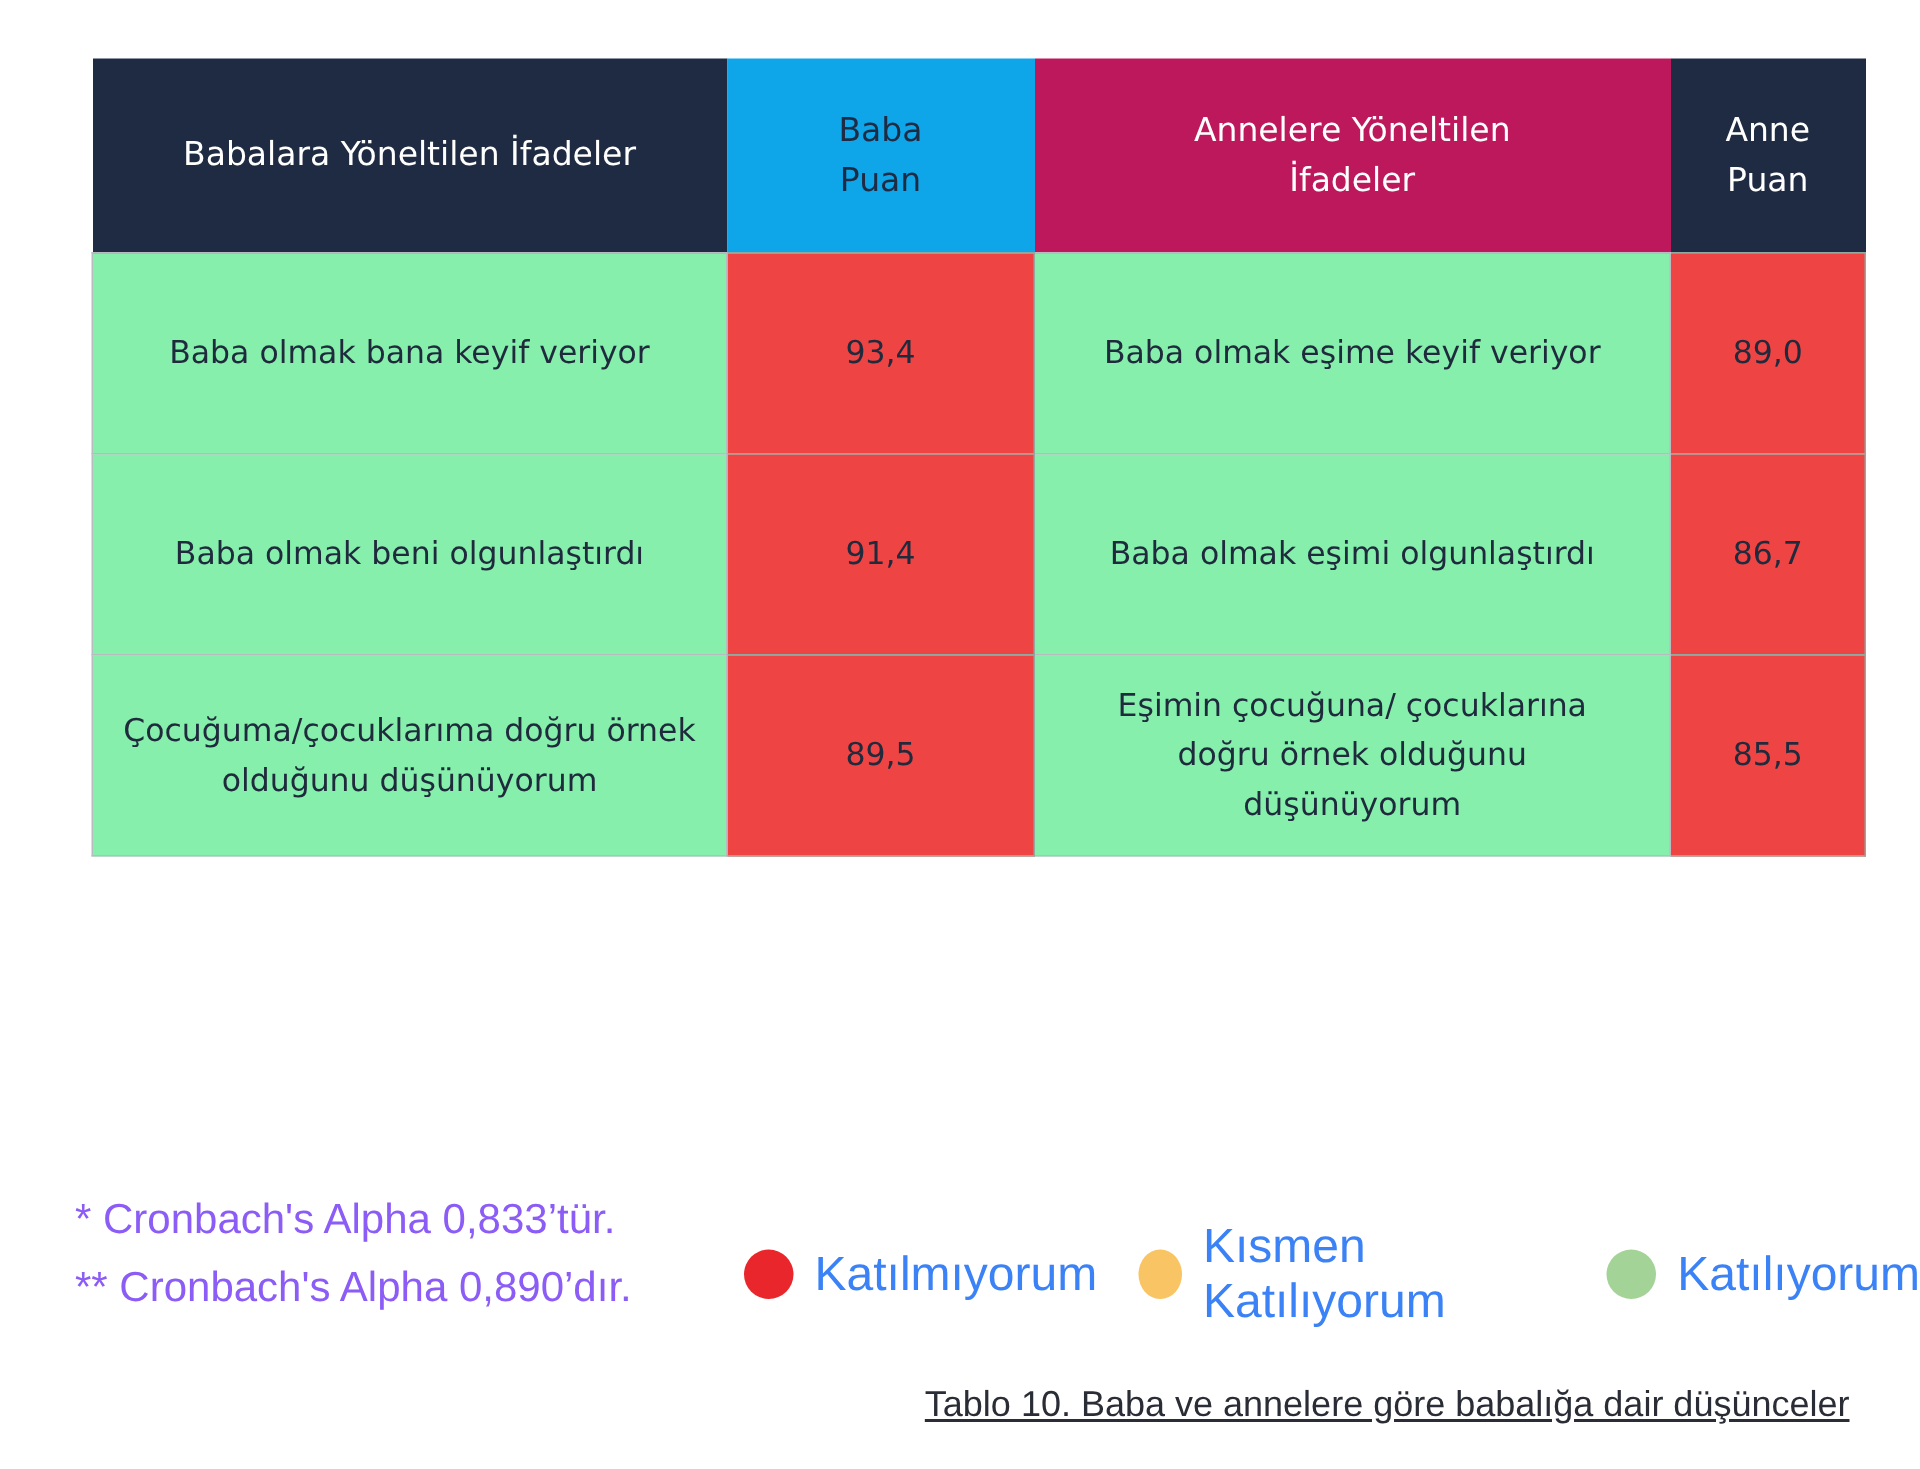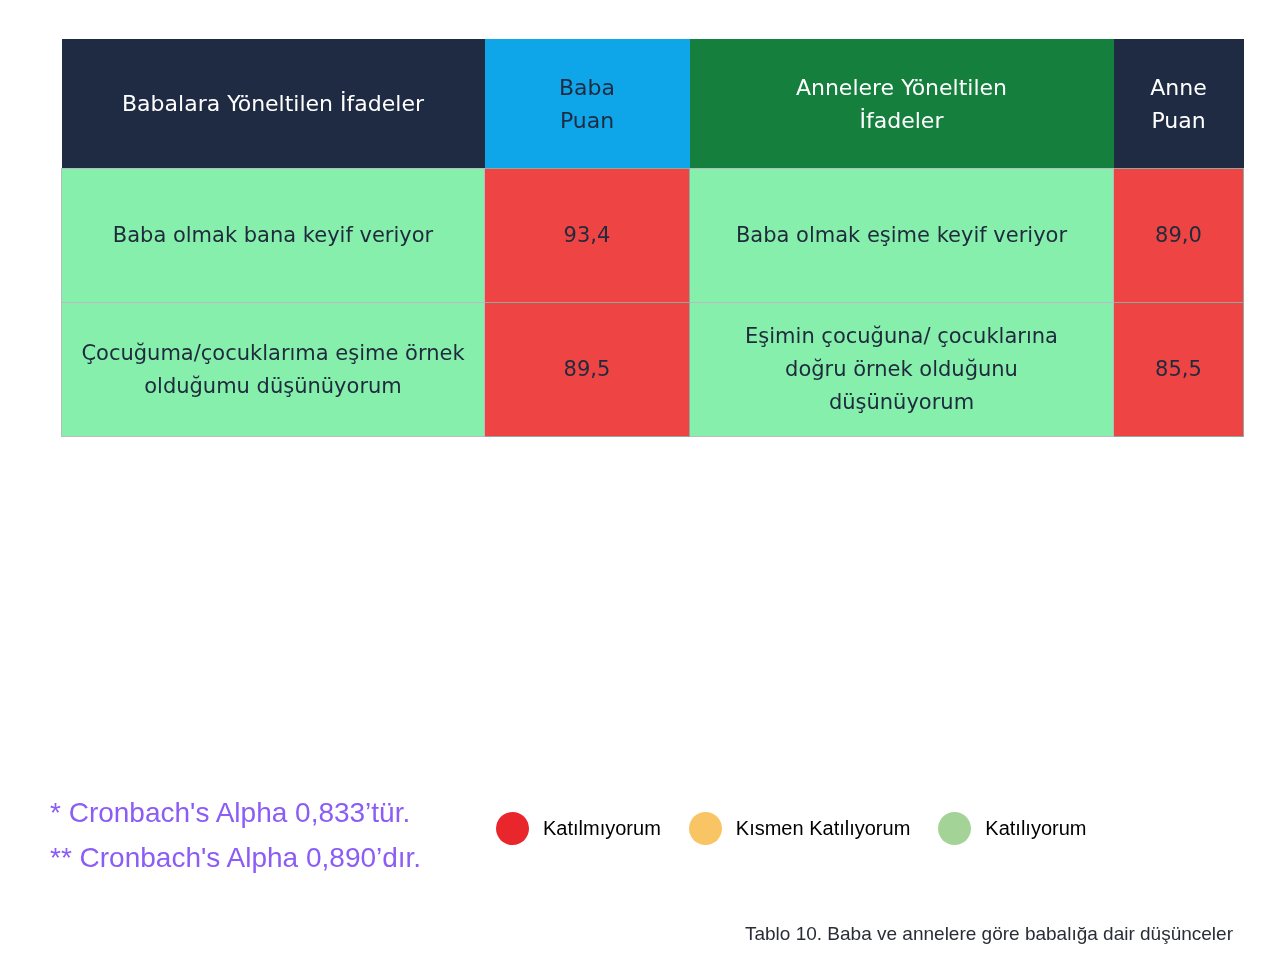--- a/index.html
+++ b/index.html
@@ -8,34 +8,34 @@
     .tbl { position: absolute; left: 45px; top: 39px; width: 1182px;
            border-collapse: collapse; table-layout: fixed; margin-left: 16px; }
     .tbl th, .tbl td { text-align: center; vertical-align: middle; padding: 0 8px;
                        font-weight: normal; }
     .tbl th { height: 129px; font-size: 22px; line-height: 33px; }
     .tbl td { height: 133px; font-size: 21px; line-height: 33px;
               border: 1px solid #b7bcc1; }
     .tbl td.score { font-size: 21px; }
     .h-dark { background: #1f2b42; color: #ffffff; }
     .h-light { background: #0ea5e9; color: #1f2b42; }
-    .h-cyan { background: #15803d; color: #ffffff; }
+    .h-cyan { background: #be185d; color: #ffffff; }
     .c-white { background: #86efac; }
     .c-green { background: #ef4444; border-color: #8fa9a0 !important; }
     .col1 { width: 423px; } .col2 { width: 205px; } .col3 { width: 424px; } .col4 { width: 130px; }
 
     .notes { position: absolute; left: 50px; top: 790px; font-size: 28px; line-height: 45px;
              color: #8b5cf6; font-family: "Liberation Sans", sans-serif; }
     .legend { position: absolute; left: 496px; top: 812px; display: flex; align-items: center;
-              font-family: "Liberation Sans", sans-serif; font-size: 20px; color: #000000; }
+              font-family: "Liberation Sans", sans-serif; font-size: 32px; color: #3b82f6; }
     .legend .item { display: flex; align-items: center; margin-right: 28px; }
     .legend .item:last-child { margin-right: 0; }
     .legend .dot { width: 33px; height: 33px; border-radius: 50%; margin-right: 14px; }
-    .caption { position: absolute; right: 47px; top: 923px; font-size: 19px;
-               font-family: "Liberation Sans", sans-serif; color: #2a2d35; }
+    .caption { position: absolute; right: 47px; top: 923px; font-size: 24px;
+               font-family: "Liberation Sans", sans-serif; color: #2a2d35; text-decoration: underline; }
   </style>
 </head>
 <body>
 
 <table class="tbl">
   <colgroup>
       <col class="col1">
       <col class="col2">
       <col class="col3">
       <col class="col4">
@@ -49,21 +49,27 @@
     </tr>
   </thead>
   <tbody>
     <tr>
       <td class="c-white">Baba olmak bana keyif veriyor</td>
       <td class="c-green score">93,4</td>
       <td class="c-white">Baba olmak eşime keyif veriyor</td>
       <td class="c-green score">89,0</td>
     </tr>
     <tr>
-      <td class="c-white"><span style="display:inline-block;width:400px;">Çocuğuma/çocuklarıma eşime örnek olduğumu düşünüyorum</span></td>
+      <td class="c-white">Baba olmak beni olgunlaştırdı</td>
+      <td class="c-green score">91,4</td>
+      <td class="c-white">Baba olmak eşimi olgunlaştırdı</td>
+      <td class="c-green score">86,7</td>
+    </tr>
+    <tr>
+      <td class="c-white"><span style="display:inline-block;width:400px;">Çocuğuma/çocuklarıma doğru örnek olduğunu düşünüyorum</span></td>
       <td class="c-green score">89,5</td>
       <td class="c-white"><span style="display:inline-block;width:330px;">Eşimin çocuğuna/ çocuklarına doğru örnek olduğunu düşünüyorum</span></td>
       <td class="c-green score">85,5</td>
     </tr>
   </tbody>
 </table>
 
 <div class="notes">
   <div>* Cronbach's Alpha 0,833’tür.</div>
   <div>** Cronbach's Alpha 0,890’dır.</div>

